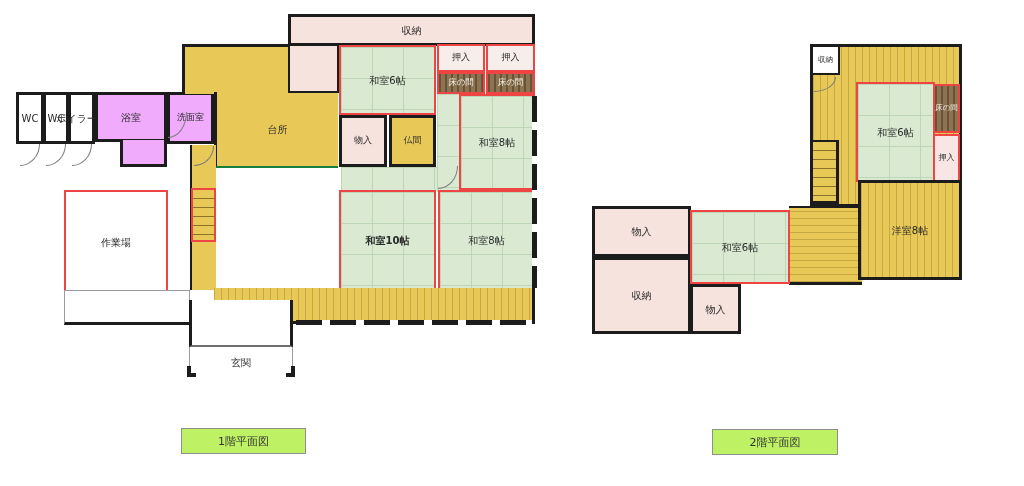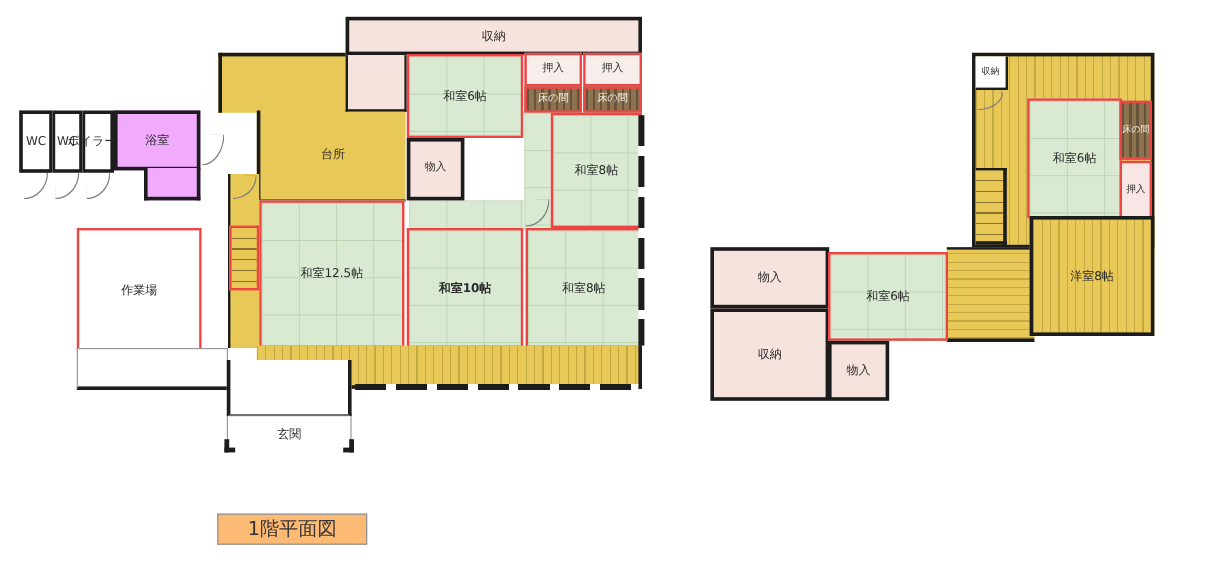--- a/index.html
+++ b/index.html
@@ -26,54 +26,55 @@
   .blue{background:#f0abfc;}
   .white{background:#ffffff;}
   .toko{background-color:#8d7350;
         background-image:repeating-linear-gradient(90deg,rgba(0,0,0,.28) 0 2px,transparent 2px 6px);
         color:#f5f0e6;}
   .s9{font-size:9px;} .s85{font-size:8.5px;} .s8{font-size:8px;} .s75{font-size:7.5px;}
   .arc{position:absolute;box-sizing:border-box;border:1.5px solid #7d7d7d;border-top:none;border-left:none;
        border-radius:0 0 100% 0;}
   .dashh{position:absolute;height:5px;background:repeating-linear-gradient(90deg,#1c1c1c 0 26px,#ffffff 26px 34px);}
   .dashv{position:absolute;width:5px;background:repeating-linear-gradient(180deg,#1c1c1c 0 26px,#ffffff 26px 34px);}
-  .cap{position:absolute;box-sizing:border-box;border:1px solid #8f8f8f;background:#fdba74;
-       display:flex;align-items:center;justify-content:center;font-size:16px;color:#333;}
+  .cap{position:absolute;box-sizing:border-box;border:1px solid #8f8f8f;background:#bef264;
+       display:flex;align-items:center;justify-content:center;font-size:11px;color:#333;}
   .bracket{position:absolute;box-sizing:border-box;}
 </style>
 </head>
 <body>
 
 <div id="canvas">
 
   <div class="rm white b3" style="left:16px;top:92px;width:28px;height:52px;">WC</div>
   <div class="rm white b3" style="left:44px;top:92px;width:25px;height:52px;border-left-width:2px;">WC</div>
   <div class="rm white b3" style="left:69px;top:92px;width:26px;height:52px;border-left-width:2px;">ボイラー室</div>
   <div class="rm blue b3" style="left:95px;top:92px;width:72px;height:50px;">浴室</div>
   <div class="rm blue b3" style="left:120px;top:140px;width:47px;height:27px;border-top:none;"></div>
+  <div class="rm blue b3 s9" style="left:167px;top:92px;width:47px;height:52px;">洗面室</div>
 
   <div class="rm yel" style="left:182px;top:44px;width:107px;height:50px;border-top:3px solid #1c1c1c;border-left:3px solid #1c1c1c;"></div>
   <div class="rm yel" style="left:214px;top:92px;width:124px;height:76px;border-left:3px solid #1c1c1c;border-bottom:2px solid #15803d;">台所</div>
 
   <div class="rm pink b3" style="left:288px;top:14px;width:247px;height:32px;">収納</div>
   <div class="rm pink" style="left:288px;top:46px;width:51px;height:47px;border-left:2px solid #1c1c1c;border-right:2px solid #1c1c1c;border-bottom:2px solid #1c1c1c;"></div>
 
   <div class="rm tat b2" style="left:339px;top:45px;width:97px;height:70px;">和室6帖</div>
   <div class="rm pinkpale b2 s9" style="left:437px;top:44px;width:48px;height:28px;">押入</div>
   <div class="rm pinkpale b2 s9" style="left:486px;top:44px;width:49px;height:28px;">押入</div>
   <div class="rm toko b2 s85" style="left:437px;top:72px;width:48px;height:22px;">床の間</div>
   <div class="rm toko b2 s85" style="left:486px;top:72px;width:49px;height:22px;">床の間</div>
 
   <div class="rm tat" style="left:437px;top:94px;width:22px;height:98px;"></div>
   <div class="rm tat" style="left:341px;top:167px;width:96px;height:25px;"></div>
 
   <div class="rm pink b3 s9" style="left:339px;top:115px;width:48px;height:52px;">物入</div>
+  <div class="rm yel b3 s9" style="left:389px;top:115px;width:47px;height:52px;">仏間</div>
 
   <div class="rm tat b2" style="left:459px;top:94px;width:76px;height:96px;">和室8帖</div>
-  <div class="rm tat b2" style="left:216px;top:167px;width:121px;height:123px;">和室12.5帖</div>
   <div class="rm tat b2" style="left:339px;top:190px;width:97px;height:100px;font-weight:bold;">和室10帖</div>
   <div class="rm tat b2" style="left:438px;top:190px;width:97px;height:100px;">和室8帖</div>
 
   <div class="rm white b2" style="left:64px;top:190px;width:104px;height:104px;">作業場</div>
 
   <div class="rm yel" style="left:190px;top:145px;width:26px;height:145px;border-left:2px solid #1c1c1c;"></div>
   <div class="rm stairs b2" style="left:191px;top:188px;width:25px;height:54px;"></div>
 
   <div class="rm yelv" style="left:214px;top:288px;width:321px;height:36px;border-right:3px solid #1c1c1c;border-bottom:3px solid #1c1c1c;"></div>
   <div class="dashh" style="left:296px;top:320px;width:236px;"></div>
@@ -109,14 +110,15 @@
 
   <div class="rm yelh" style="left:789px;top:206px;width:73px;height:79px;border-top:2px solid #1c1c1c;border-bottom:3px solid #1c1c1c;"></div>
 
   <div class="rm yelv b3" style="left:858px;top:180px;width:104px;height:100px;">洋室8帖</div>
 
   <div class="rm pink b3" style="left:592px;top:206px;width:99px;height:51px;">物入</div>
   <div class="rm pink b3" style="left:592px;top:257px;width:99px;height:77px;">収納</div>
   <div class="rm tat b2" style="left:690px;top:210px;width:100px;height:74px;">和室6帖</div>
   <div class="rm pink b3" style="left:690px;top:284px;width:51px;height:50px;">物入</div>
 
+  <div class="cap" style="left:712px;top:429px;width:126px;height:26px;">2階平面図</div>
 
 </div>
 
 </body></html>

